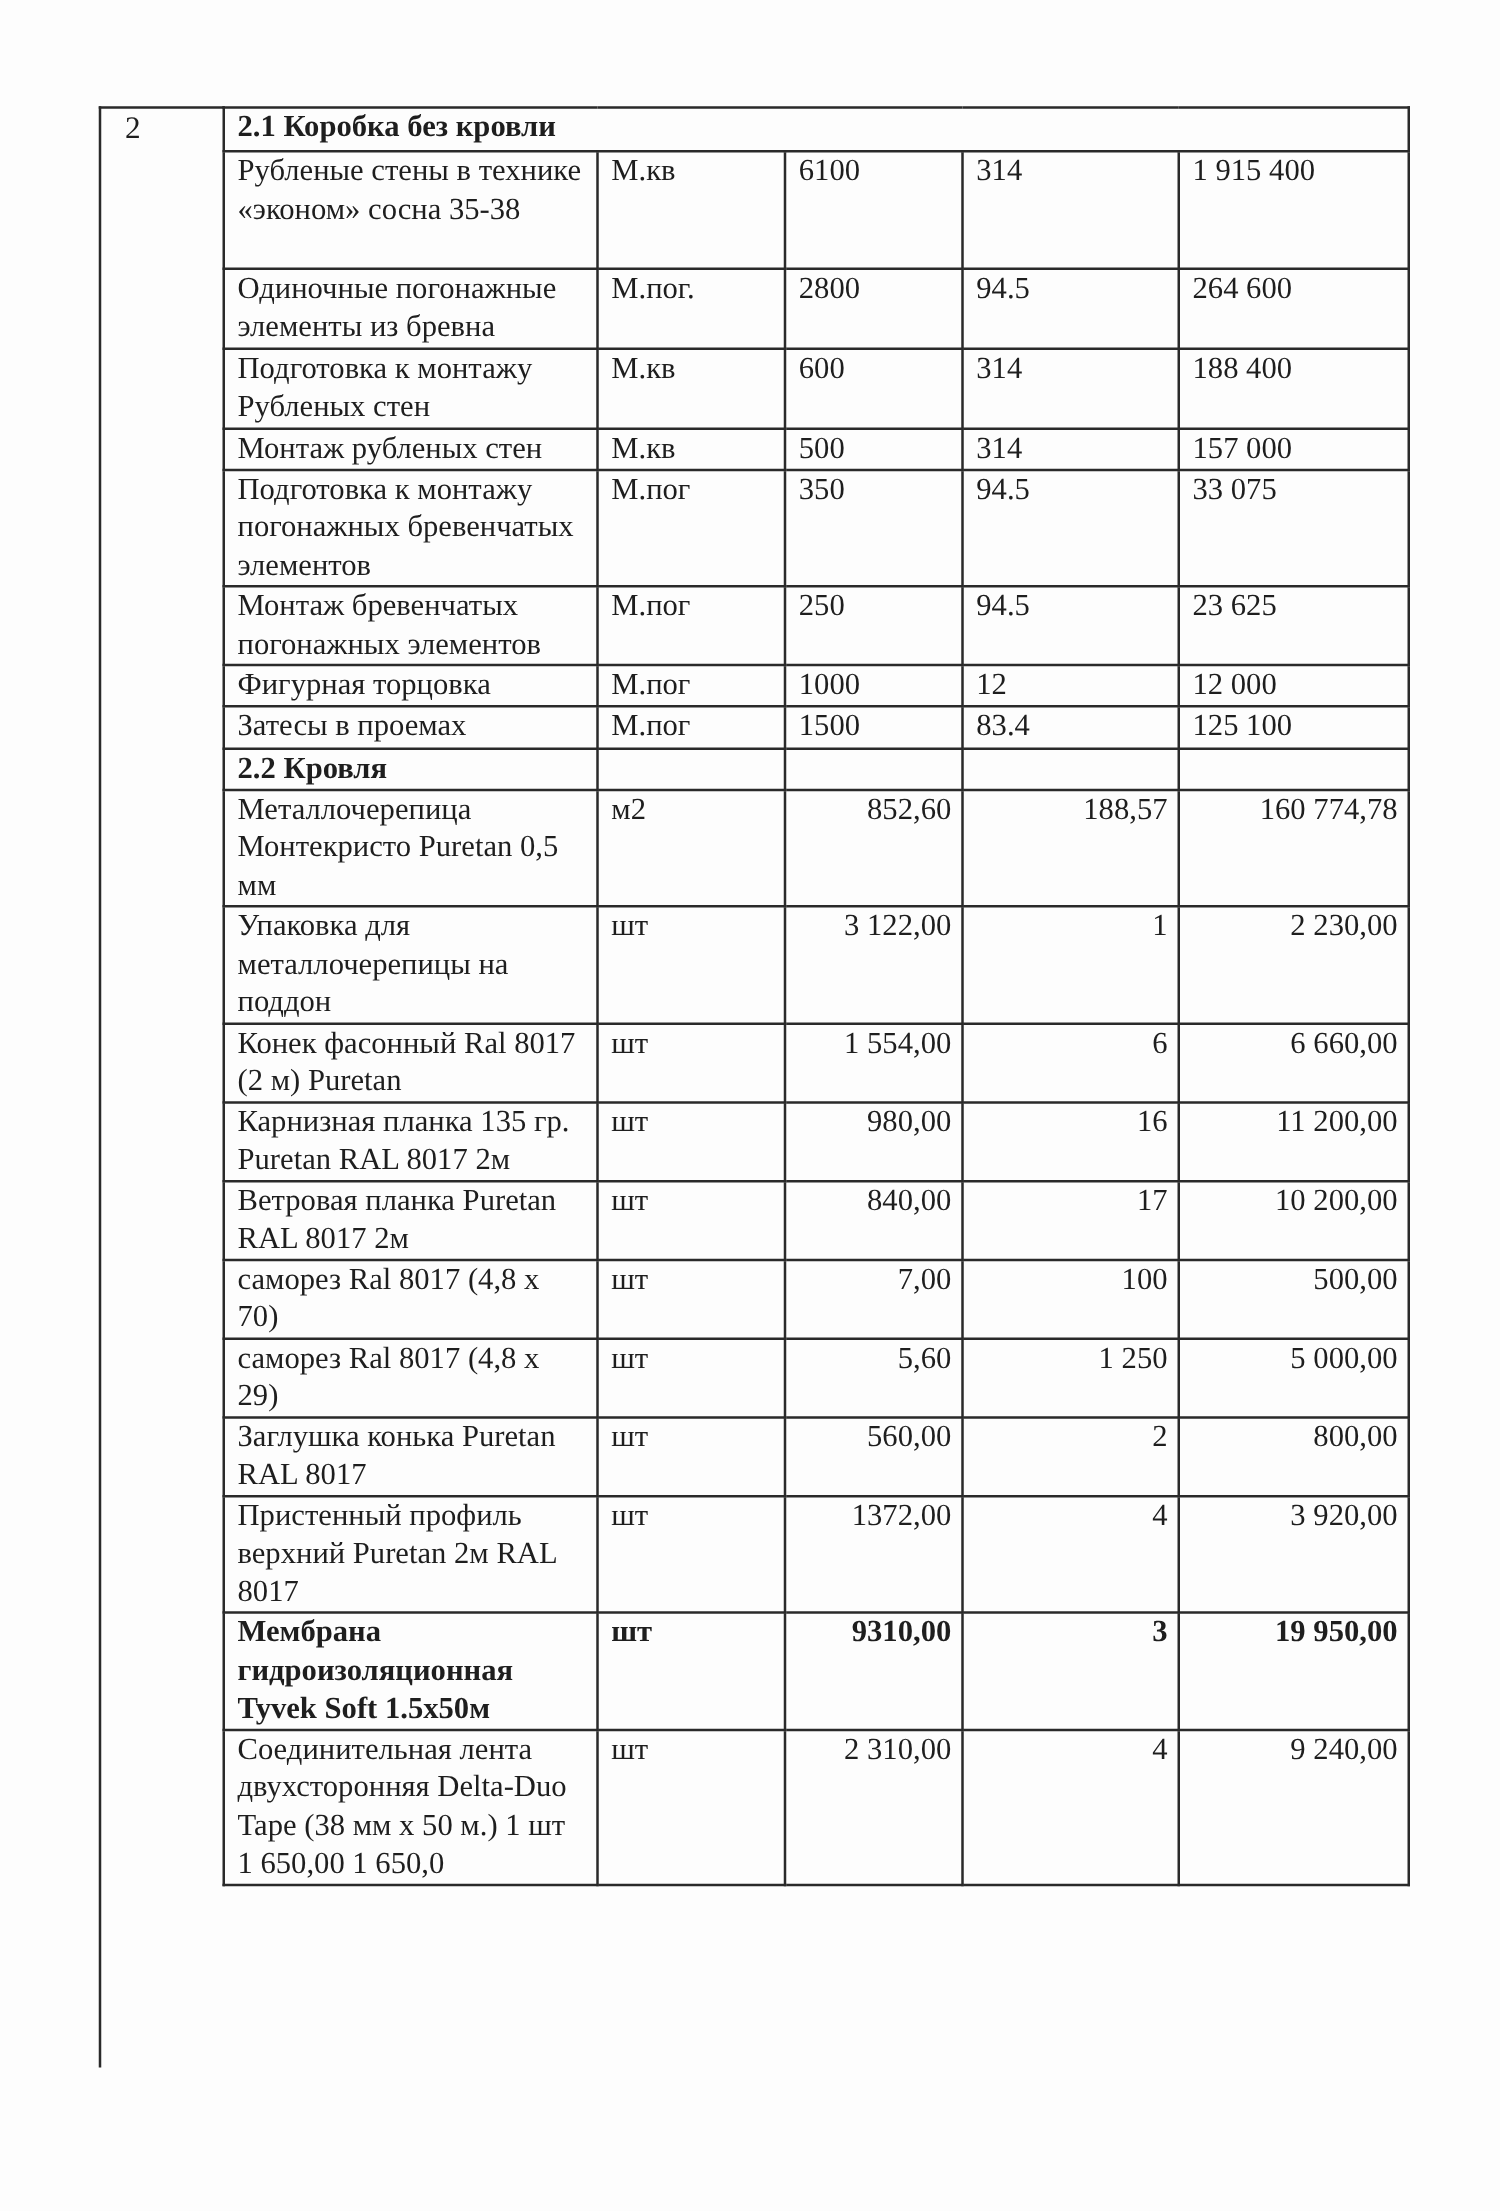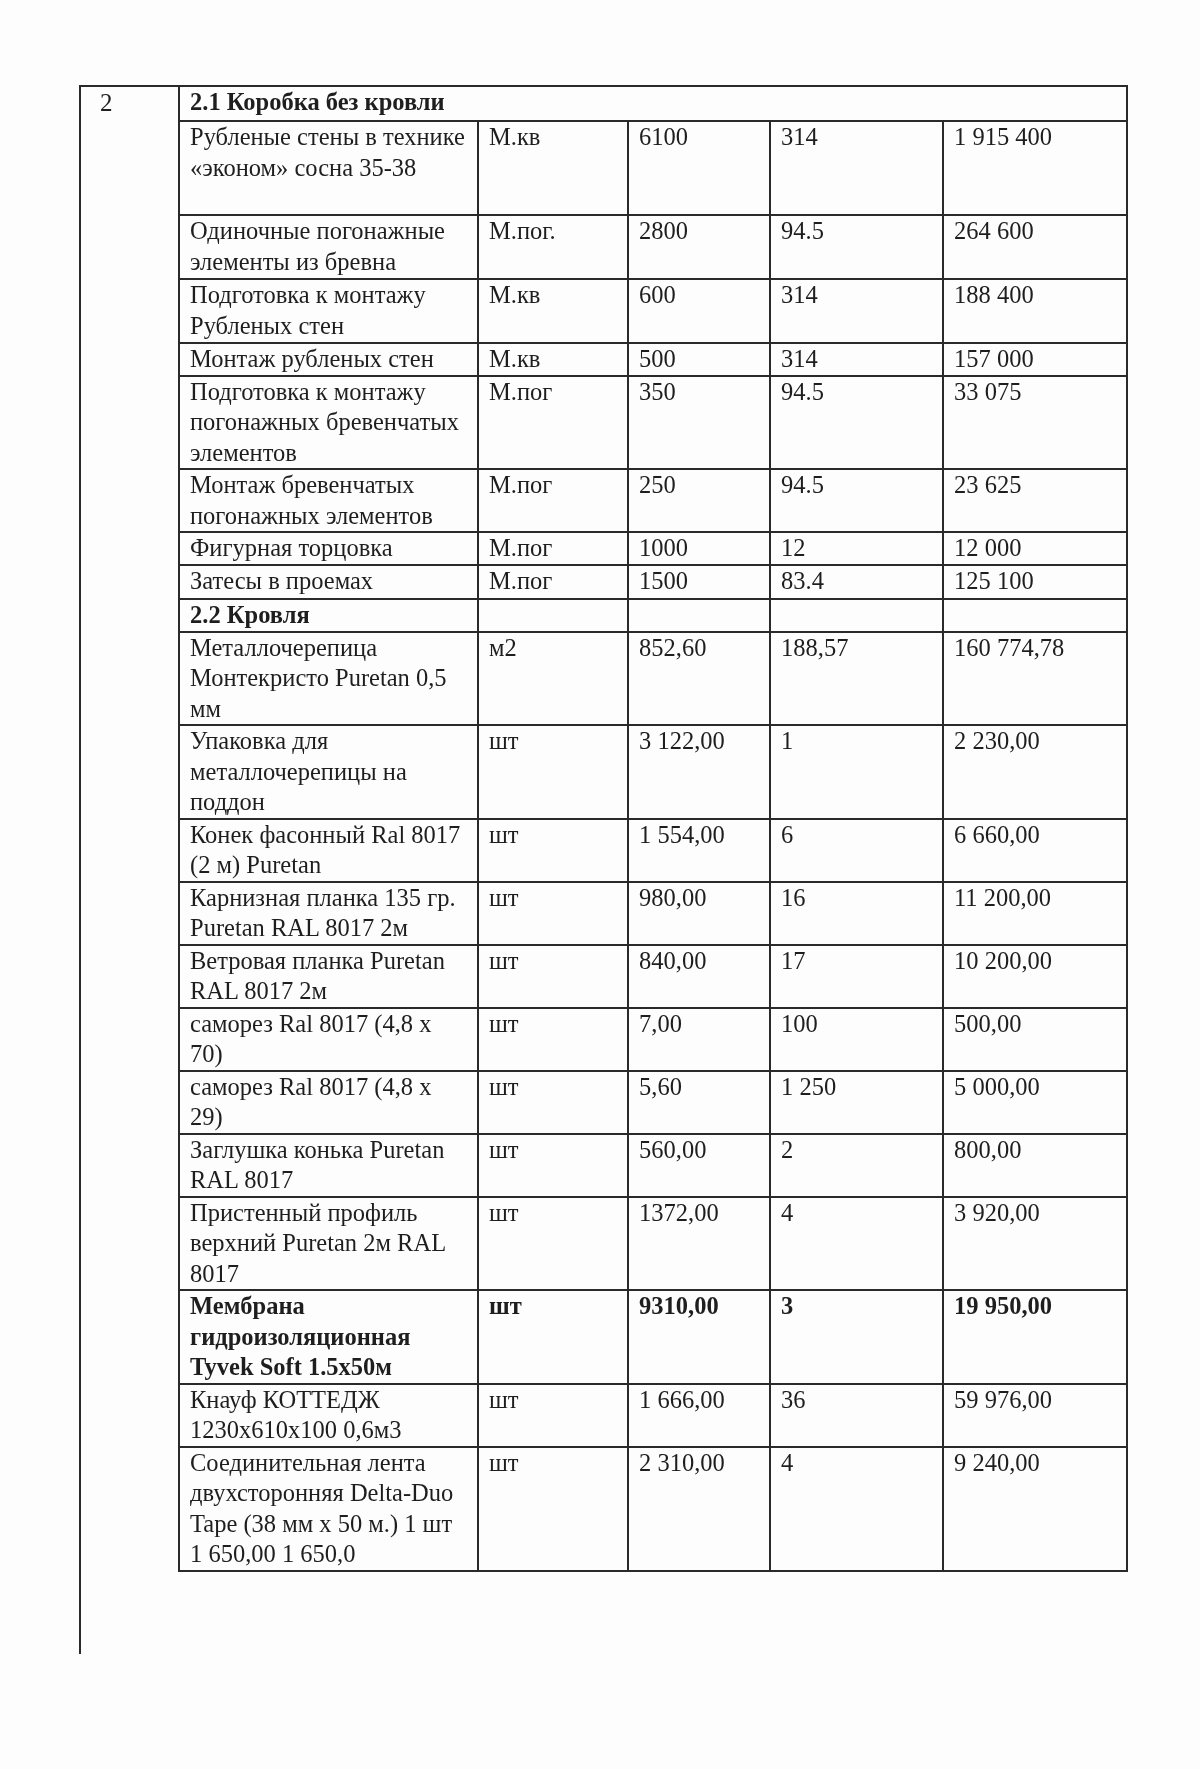--- a/index.html
+++ b/index.html
@@ -6,21 +6,21 @@
   body { width: 1200px; height: 1769px; position: relative; overflow: hidden;
          font-family: "Liberation Serif", "DejaVu Serif", serif; color: #1e1e1e; }
   .page { position: absolute; left: 0; top: 0; width: 1200px; height: 1769px; background: #fdfdfd; }
   .outer-col { position: absolute; left: 79px; top: 85px; width: 100px; height: 1569px;
                border-left: 2px solid #2a2a2a; border-top: 2px solid #2a2a2a; box-sizing: border-box; }
   .outer-num { position: absolute; left: 100px; top: 88px; font-size: 25px; line-height: 30px; }
   table.est { position: absolute; left: 178px; top: 85px; width: 948px; border-collapse: collapse; table-layout: fixed; }
   table.est td { border: 2px solid #2a2a2a; vertical-align: top; padding: 0 8px 0 10px;
                  font-size: 24.5px; line-height: 30.5px; overflow: hidden; }
   table.est td.num { text-align: left; }
-  table.est td.rnum { text-align: left; padding-right: 8px; }
+  table.est td.rnum { text-align: right; padding-right: 8px; }
   td.section { font-weight: bold; }
   col.c-name { width: 299px; }
   col.c-unit { width: 150px; }
   col.c-price { width: 142px; }
   col.c-qty { width: 173px; }
   col.c-total { width: 184px; }
 </style>
 </head>
 <body>
 
@@ -166,27 +166,20 @@
           <td class="rnum">4</td>
           <td class="rnum">3 920,00</td>
         </tr>
         <tr style="height: 93px; font-weight: bold;">
           <td>Мембрана гидроизоляционная Tyvek Soft 1.5х50м</td>
           <td>шт</td>
           <td class="rnum">9310,00</td>
           <td class="rnum">3</td>
           <td class="rnum">19 950,00</td>
         </tr>
-        <tr style="height: 62px;">
-          <td>Кнауф КОТТЕДЖ 1230х610х100 0,6м3</td>
-          <td>шт</td>
-          <td class="rnum">1 666,00</td>
-          <td class="rnum">36</td>
-          <td class="rnum">59 976,00</td>
-        </tr>
         <tr style="height: 123px;">
           <td>Соединительная лента двухсторонняя Delta-Duo Tape (38 мм х 50 м.) 1 шт 1 650,00 1 650,0</td>
           <td>шт</td>
           <td class="rnum">2 310,00</td>
           <td class="rnum">4</td>
           <td class="rnum">9 240,00</td>
         </tr>
       </tbody>
   </table>
 </div>

